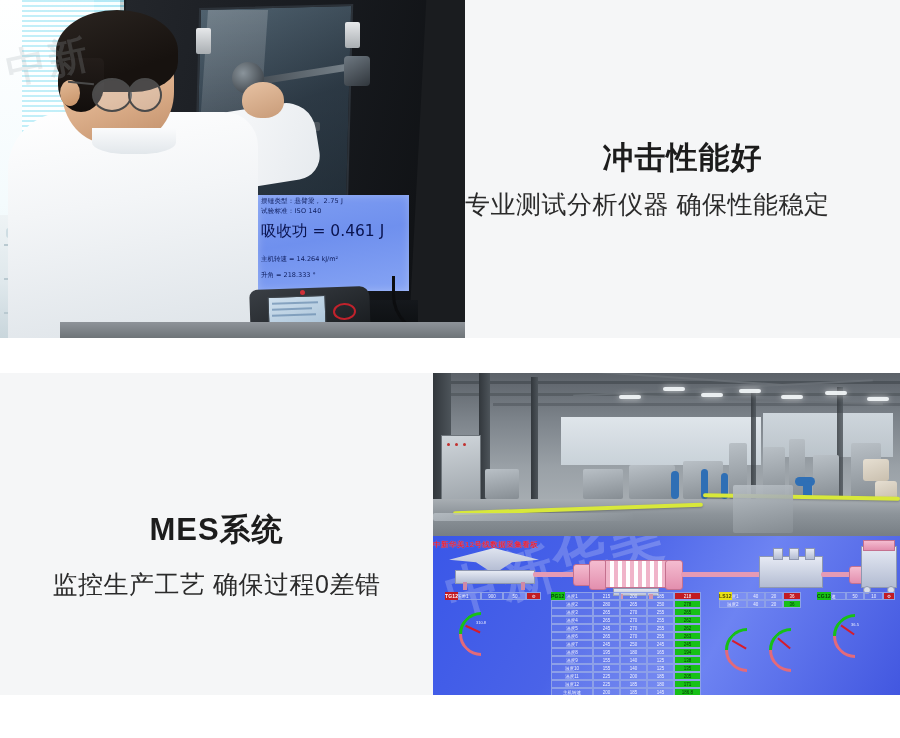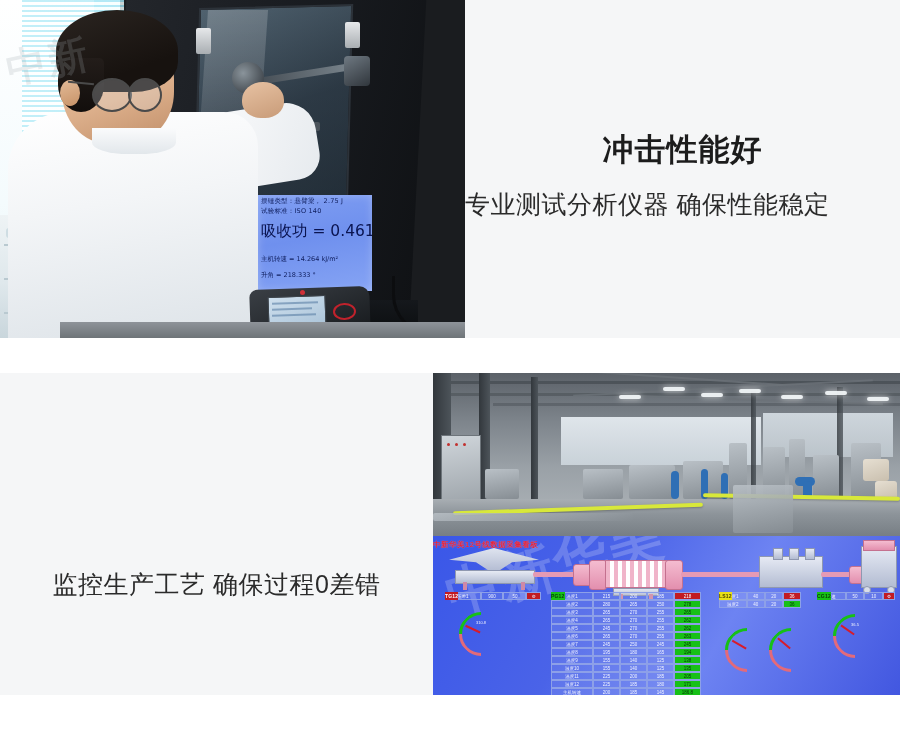--- a/index.html
+++ b/index.html
@@ -11,21 +11,21 @@
     overflow:hidden;
     position:relative;
   }
   .page{position:relative;width:900px;height:738px;}
 
   
   .panel1{position:absolute;left:0;top:0;width:900px;height:338px;background:#f5f6f7;}
   .p1-photo{position:absolute;left:0;top:0;width:465px;height:338px;overflow:hidden;background:#1a1c1f;}
   .p1-text{position:absolute;left:465px;top:0;width:435px;height:338px;}
   .p1-title{
-    position:absolute;left:0;right:0;top:103px;text-align:center;
+    position:absolute;left:0;right:0;top:111px;text-align:center;
     font-size:31px;font-weight:bold;color:#1c1c1c;letter-spacing:1px;
   }
   .p1-sub{
     position:absolute;left:0;right:0;top:163px;
     font-size:25px;color:#2b2b2b;letter-spacing:0.5px;
   }
 
   
   .panel2{position:absolute;left:0;top:373px;width:900px;height:322px;background:#f5f6f7;}
   .p2-text{position:absolute;left:0;top:0;width:433px;height:322px;}
@@ -102,21 +102,21 @@
   .glasses-lens{position:absolute;top:78px;width:36px;height:30px;border:2px solid #4a4a4a;border-radius:50%;
     background:rgba(230,240,248,.25);}
   .glasses-lens.l{left:92px;}
   .glasses-lens.r{left:128px;width:30px;}
   .glasses-bridge{position:absolute;left:126px;top:90px;width:6px;height:2px;background:#4a4a4a;}
   .glasses-temple{position:absolute;left:68px;top:82px;width:26px;height:2px;background:#4a4a4a;transform:rotate(6deg);}
   .tech-collar{position:absolute;left:92px;top:128px;width:84px;height:26px;border-radius:0 0 44% 44%;
     background:linear-gradient(180deg,#fafbfc,#e2e7eb);}
 
   .hmi-screen{
-    position:absolute;left:258px;top:195px;width:114px;height:96px;
+    position:absolute;left:258px;top:195px;width:151px;height:96px;
     background:linear-gradient(170deg,#7f9ef2 0%,#6f90ee 45%,#86a4f4 100%);
     box-shadow:inset 0 0 8px rgba(255,255,255,.25);
     overflow:hidden;font-family:"DejaVu Sans","Liberation Sans",sans-serif;
   }
   .hmi-l1{position:absolute;left:3px;top:2px;font-size:6.5px;color:#0e1d5c;white-space:nowrap;letter-spacing:.2px;}
   .hmi-l2{position:absolute;left:3px;top:12px;font-size:6.5px;color:#0e1d5c;white-space:nowrap;letter-spacing:.2px;}
   .hmi-big{position:absolute;left:3px;top:26px;font-size:15.5px;color:#0a1450;white-space:nowrap;font-weight:500;}
   .hmi-l4{position:absolute;left:3px;top:60px;font-size:6.5px;color:#0e1d5c;white-space:nowrap;}
   .hmi-l5{position:absolute;left:3px;top:76px;font-size:6.5px;color:#0e1d5c;white-space:nowrap;}
 
@@ -281,20 +281,21 @@
 
     <div class="p1-text">
       <h2 class="p1-title">冲击性能好</h2>
       <p class="p1-sub">专业测试分析仪器 确保性能稳定</p>
     </div>
   </section>
 
   <section class="panel2">
 
     <div class="p2-text">
+      <h2 class="p2-title">MES系统</h2>
       <p class="p2-sub">监控生产工艺  确保过程0差错</p>
     </div>
 
     <div class="p2-media">
 
       <div class="p2-factory">
         <div class="fac-sky"></div>
         <div class="fac-window"></div>
         <div class="fac-window2"></div>
 

